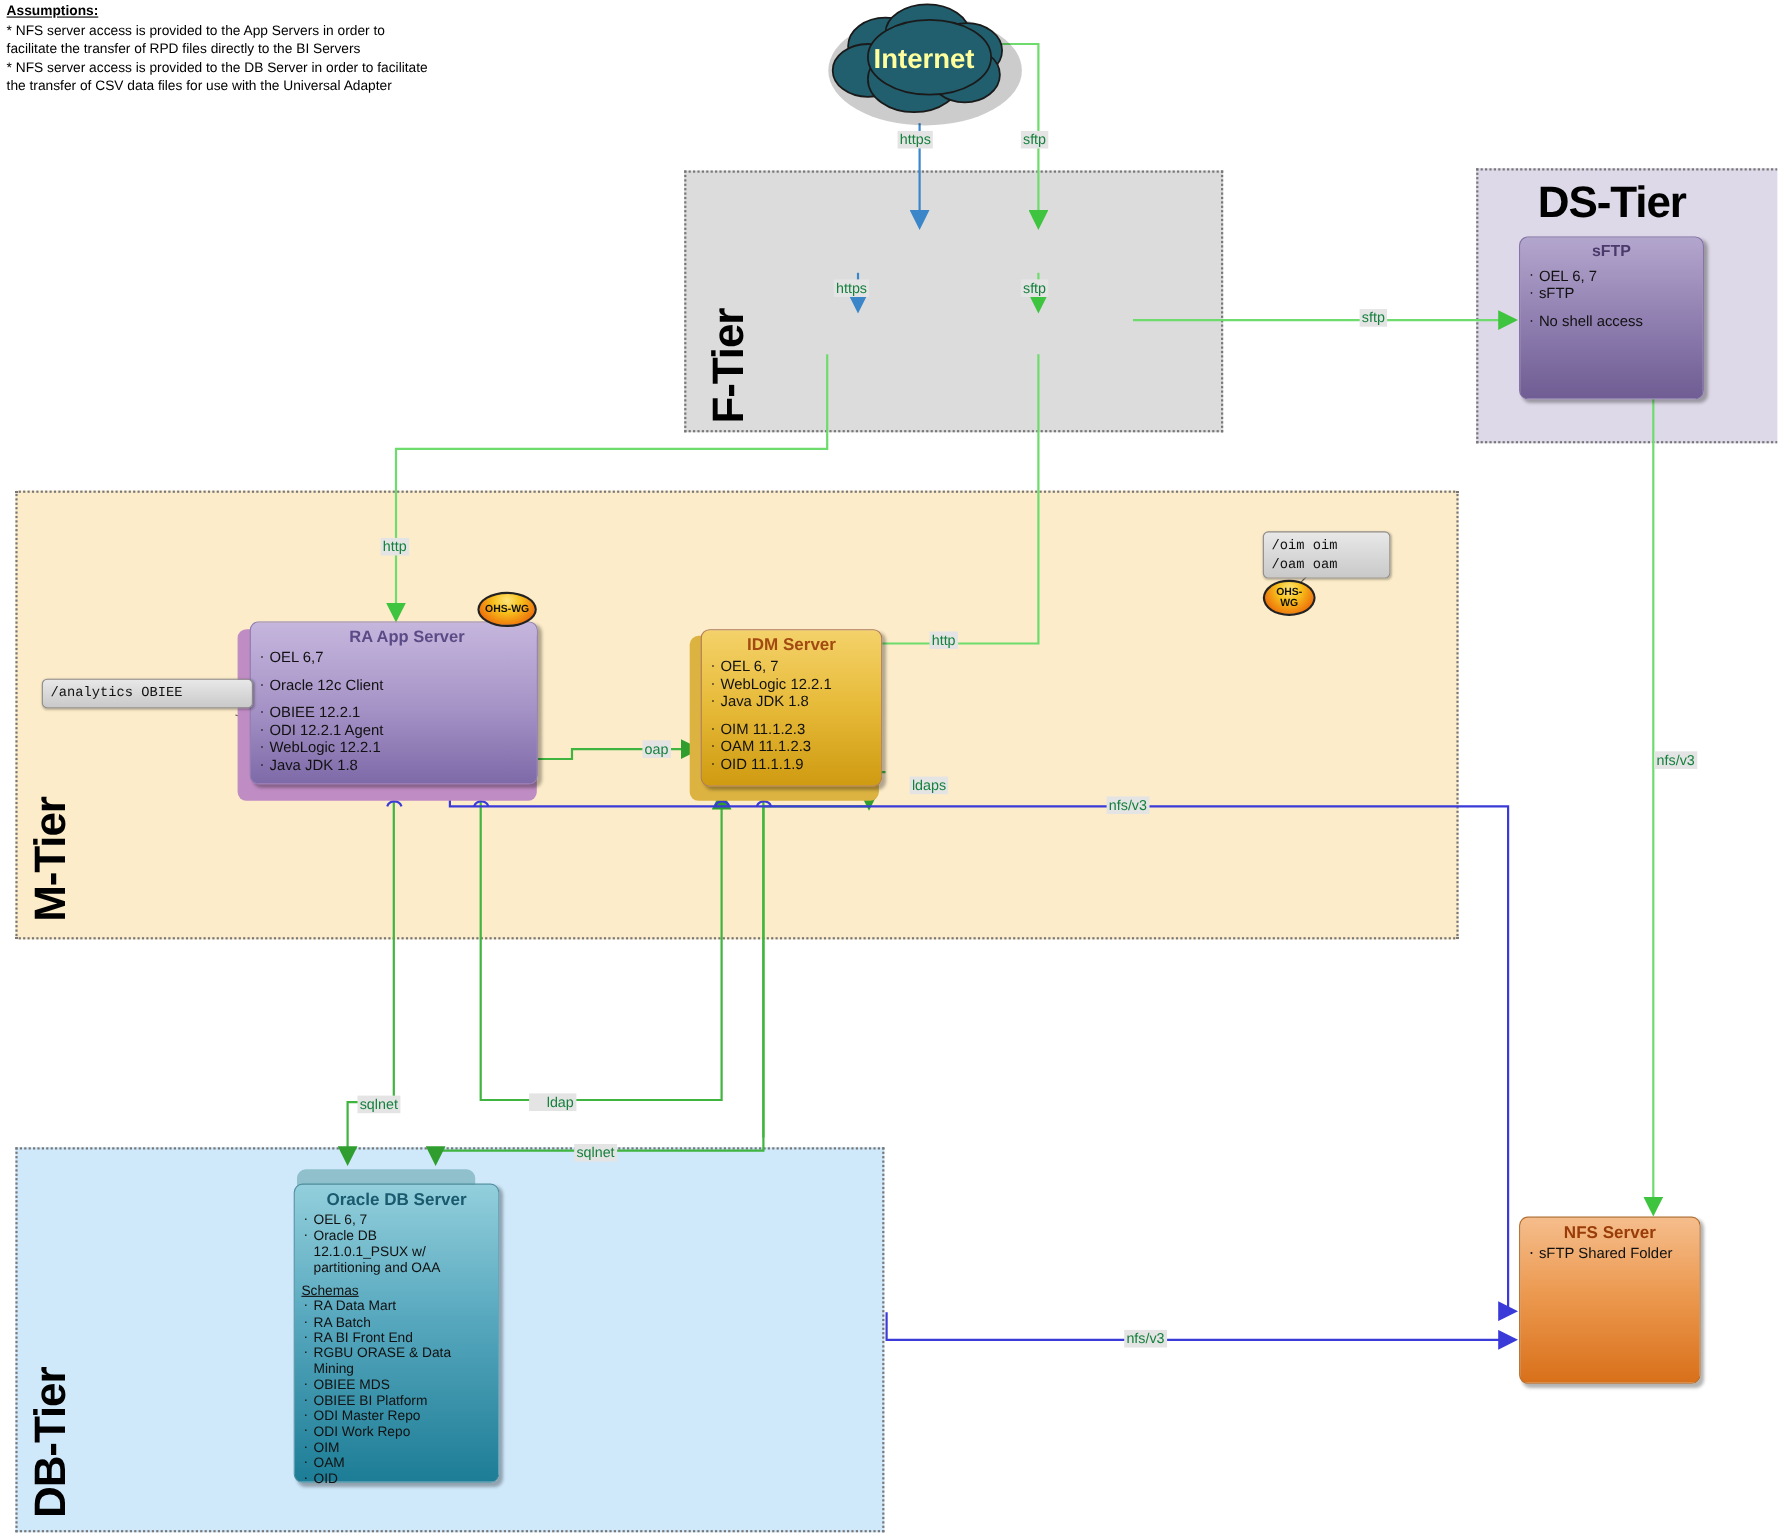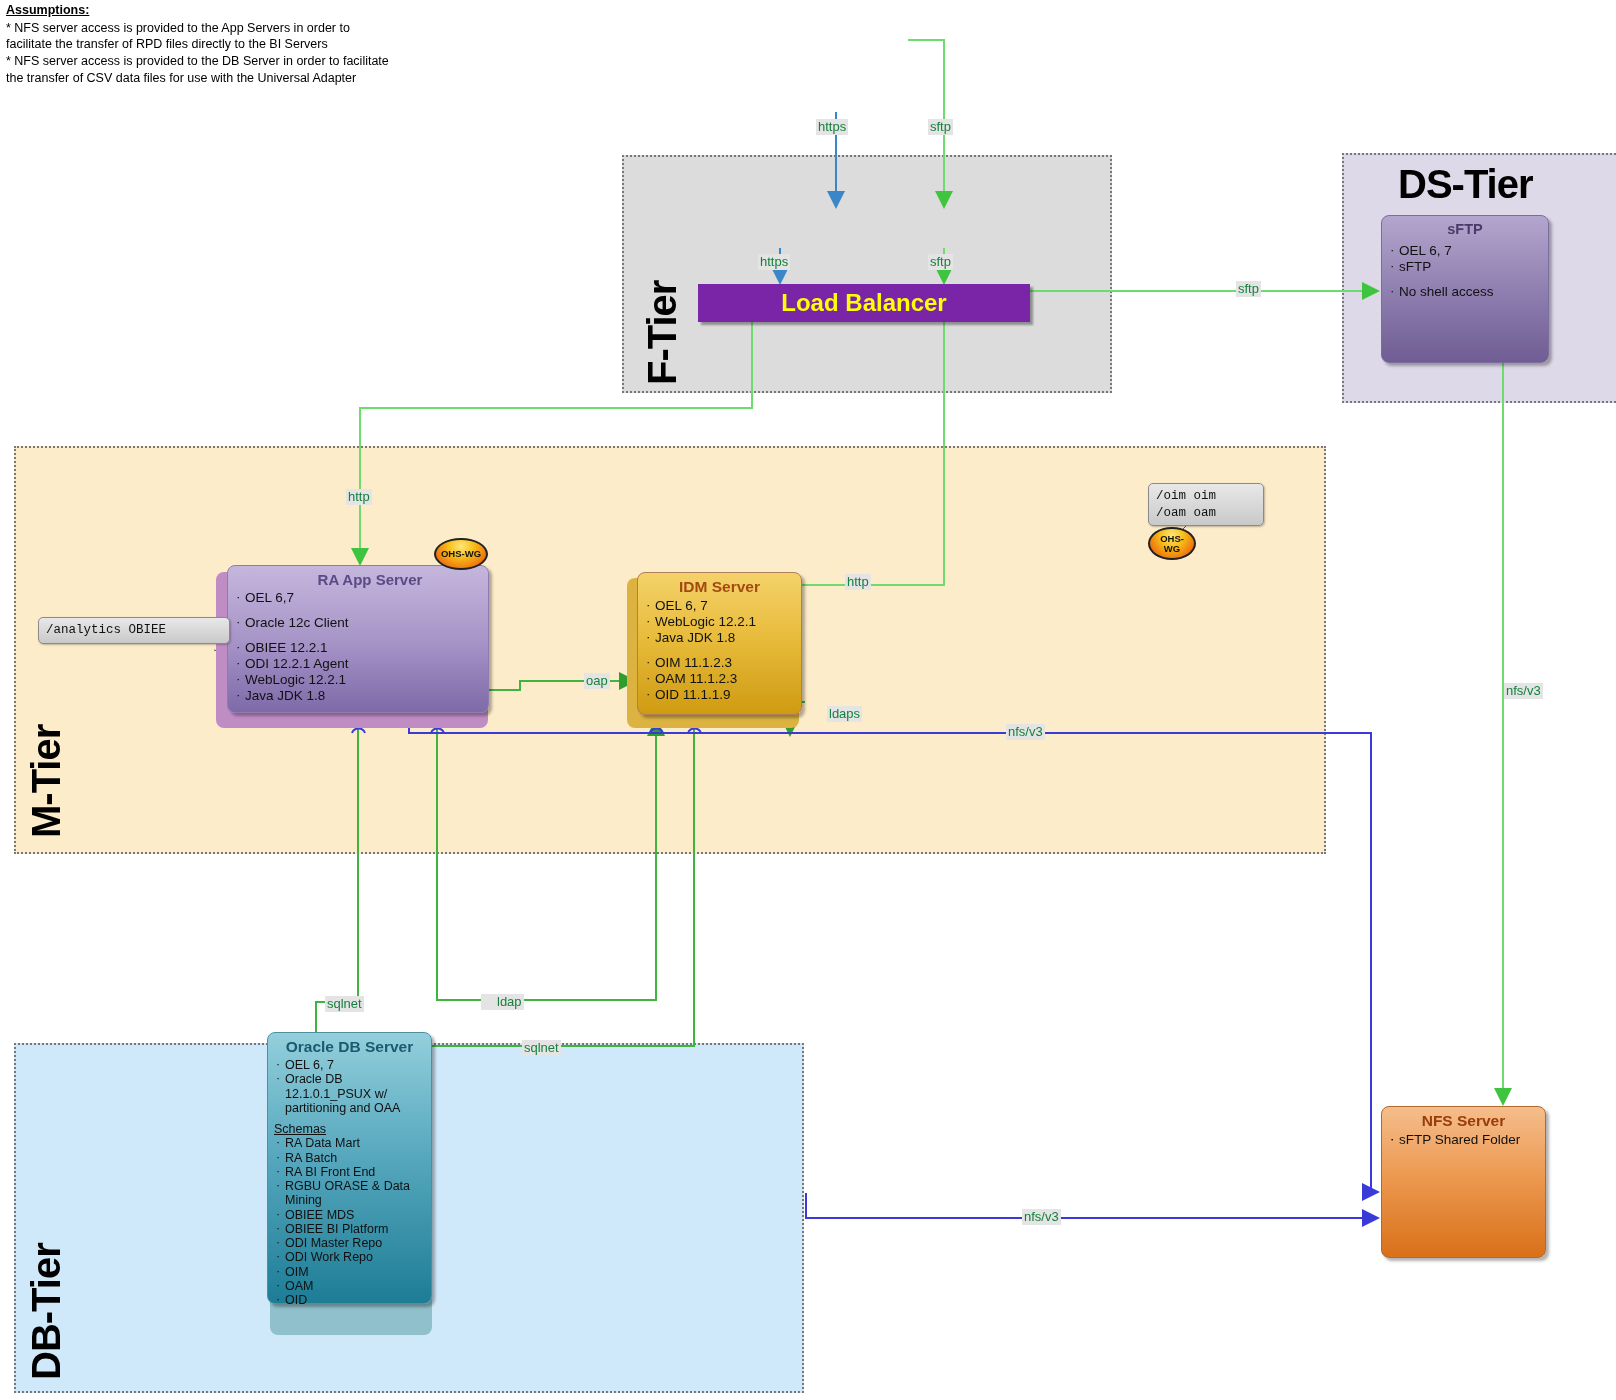--- a/index.html
+++ b/index.html
@@ -65,21 +65,21 @@
     border:1px solid #8e7cb0;}
   #rabox .ntitle{font-size:15px;color:#5a4a86;padding-left:24px;}
 
   #idmplate{left:627px;top:578px;width:172px;height:150px;background:#dcb341;}
   #idmbox{left:637px;top:572px;width:165px;height:143px;
     background:linear-gradient(180deg,#f4d26a 0%,#e8bc3c 45%,#cf9b11 100%);
     border:1px solid #b07c5a;}
   #idmbox .ntitle{font-size:15.5px;color:#a34a12;}
 
   #dbplate{left:270px;top:1063px;width:162px;height:272px;background:#8fc0cb;}
-  #dbbox{left:267px;top:1032px;width:165px;height:272px;
+  #dbbox{left:267px;top:1076px;width:187px;height:272px;
     background:linear-gradient(180deg,#93cfdc 0%,#57a8be 45%,#1d7d96 100%);
     border:1px solid #4d8fa0;}
   #dbbox .ntitle{font-size:15.5px;color:#1a5a6e;}
   #dbbox .nbody{font-size:12.5px;line-height:1.14;}
   #dbbox .schemas{text-decoration:underline;margin-top:7px;}
 
   #nfsbox{left:1381px;top:1106px;width:165px;height:152px;
     background:linear-gradient(180deg,#f5bd8c 0%,#ec9a51 45%,#d9701a 100%);
     border:1px solid #b06a2a;}
   #nfsbox .ntitle{font-size:15.5px;color:#9a3c08;}
@@ -181,22 +181,41 @@
 
     <path d="M352,733 a7,7 0 0 1 13,0" stroke="#3a3ad8" stroke-width="2" fill="none"></path>
     <path d="M650,733 a7,7 0 0 1 13,0" stroke="#3a3ad8" stroke-width="2" fill="none"></path>
     <path d="M688,733 a7,7 0 0 1 13,0" stroke="#3a3ad8" stroke-width="2" fill="none"></path>
     <path d="M431,733 a7,7 0 0 1 13,0" stroke="#3a3ad8" stroke-width="2" fill="none"></path>
 
     <line x1="214" y1="650" x2="341" y2="685" stroke="#555" stroke-width="1"></line>
     <line x1="1195" y1="517" x2="1178" y2="534" stroke="#555" stroke-width="1"></line>
   </svg>
 
-
-  <div class="bar" id="lb">Load Balancer</div>
+  <div id="cloud" class="abs">
+    <svg width="190" height="115" viewBox="0 0 190 115">
+      <g transform="translate(4,4)">
+        <ellipse cx="92" cy="58" rx="88" ry="50" fill="#00000033"></ellipse>
+      </g>
+      <g fill="#225f6e" stroke="#1a1a1a" stroke-width="1.6">
+        <ellipse cx="60" cy="40" rx="34" ry="26"></ellipse>
+        <ellipse cx="98" cy="28" rx="38" ry="26"></ellipse>
+        <ellipse cx="134" cy="44" rx="32" ry="25"></ellipse>
+        <ellipse cx="44" cy="62" rx="32" ry="24"></ellipse>
+        <ellipse cx="86" cy="70" rx="42" ry="30"></ellipse>
+        <ellipse cx="132" cy="66" rx="32" ry="25"></ellipse>
+        <ellipse cx="100" cy="50" rx="56" ry="34"></ellipse>
+      </g>
+      <g fill="#225f6e">
+        <ellipse cx="100" cy="50" rx="54" ry="32"></ellipse>
+      </g>
+    </svg>
+    <div class="ctext">Internet</div>
+  </div>
+
 
   <div class="node" id="sftpbox">
     <div class="ntitle">sFTP</div>
     <div class="nbody">
       <ul>
         <li>OEL 6, 7</li>
         <li>sFTP</li>
       </ul>
       <div class="gap"></div>
       <ul>

